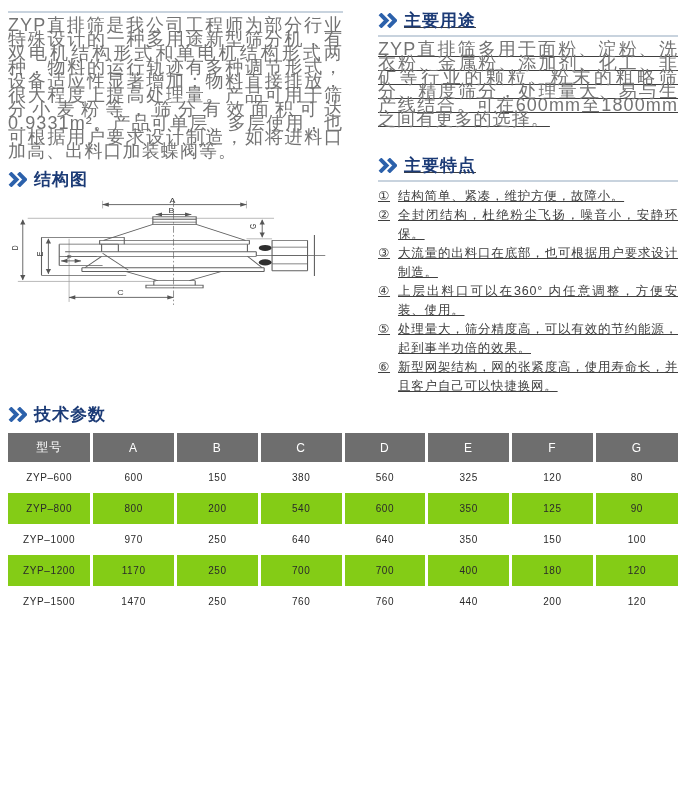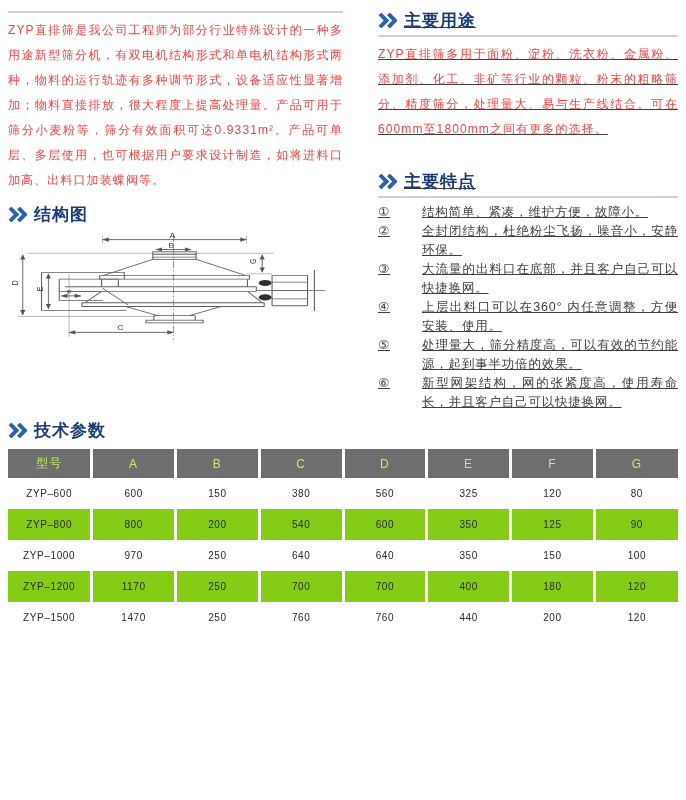--- a/index.html
+++ b/index.html
@@ -5,32 +5,32 @@
   html,body{margin:0;padding:0;background:#ffffff;}
   body{font-family:"Liberation Sans","DejaVu Sans",sans-serif;color:#3f3f3f;}
   .page{position:relative;width:686px;height:800px;box-sizing:border-box;padding:8px 8px 0 8px;background:#fff;overflow:hidden;}
   .cols{display:flex;gap:35px;}
   .col-left{width:335px;flex:0 0 335px;}
   .col-right{width:300px;flex:0 0 300px;text-decoration:underline;}
   .sec-head{display:flex;align-items:center;gap:7px;height:24px;}
   .sec-head h2{margin:0;font-size:17px;font-weight:bold;letter-spacing:1px;color:#1c3b76;}
   .chev{width:19px;height:15px;flex:0 0 19px;}
   .rule{height:2px;background:#c8d3de;margin-top:3px;}
-  p.body{margin:5px 0 0 0;font-size:12px;line-height:25px;letter-spacing:1.1px;text-align:justify;color:#ef4444;}
+  p.body{margin:5px 0 0 0;font-size:18px;line-height:14px;letter-spacing:1.1px;text-align:justify;color:#737373;}
   .h2-gap{margin-top:8px;}
   .feat-list{margin-top:5px;}
   .feat-item{display:flex;font-size:12.5px;line-height:19px;letter-spacing:0.8px;color:#404040;}
   .feat-item .num{flex:0 0 20px;}
-  .feat-item .txt{flex:1;text-align:justify;margin-left:24px;}
+  .feat-item .txt{flex:1;text-align:justify;}
   .diagram{display:block;width:335px;height:146px;margin-top:6px;}
   .dim-lbl{font-size:9px;fill:#3a3a3a;}
   .dim-lbl.sm{font-size:7.5px;}
   .bottom{margin-top:6px;}
   table.params{margin-top:7px;width:670px;border-collapse:collapse;table-layout:fixed;}
-  table.params th{background:#6e6e6e;color:#bef264;font-weight:normal;font-size:12px;height:27px;letter-spacing:1px;text-align:center;}
+  table.params th{background:#6e6e6e;color:#ffffff;font-weight:normal;font-size:12px;height:27px;letter-spacing:1px;text-align:center;}
   table.params td{height:29px;text-align:center;font-size:10px;color:#2a2a2a;letter-spacing:0.6px;}
   table.params th:not(:last-child),table.params td:not(:last-child){border-right:3px solid #ffffff;}
   table.params tr.alt td{background:#84cc16;text-align:center;}
 </style>
 </head>
 <body>
 
 <div class="page">
 
   <div class="cols">
@@ -167,21 +167,21 @@
         <div class="feat-item">
           <span class="num">①</span>
           <span class="txt">结构简单、紧凑，维护方便，故障小。</span>
         </div>
         <div class="feat-item">
           <span class="num">②</span>
           <span class="txt">全封闭结构，杜绝粉尘飞扬，噪音小，安静环保。</span>
         </div>
         <div class="feat-item">
           <span class="num">③</span>
-          <span class="txt">大流量的出料口在底部，并且客户自己可以快捷换网。</span>
+          <span class="txt">大流量的出料口在底部，也可根据用户要求设计制造。</span>
         </div>
         <div class="feat-item">
           <span class="num">④</span>
           <span class="txt">上层出料口可以在360° 内任意调整，方便安装、使用。</span>
         </div>
         <div class="feat-item">
           <span class="num">⑤</span>
           <span class="txt">处理量大，筛分精度高，可以有效的节约能源，起到事半功倍的效果。</span>
         </div>
         <div class="feat-item">

